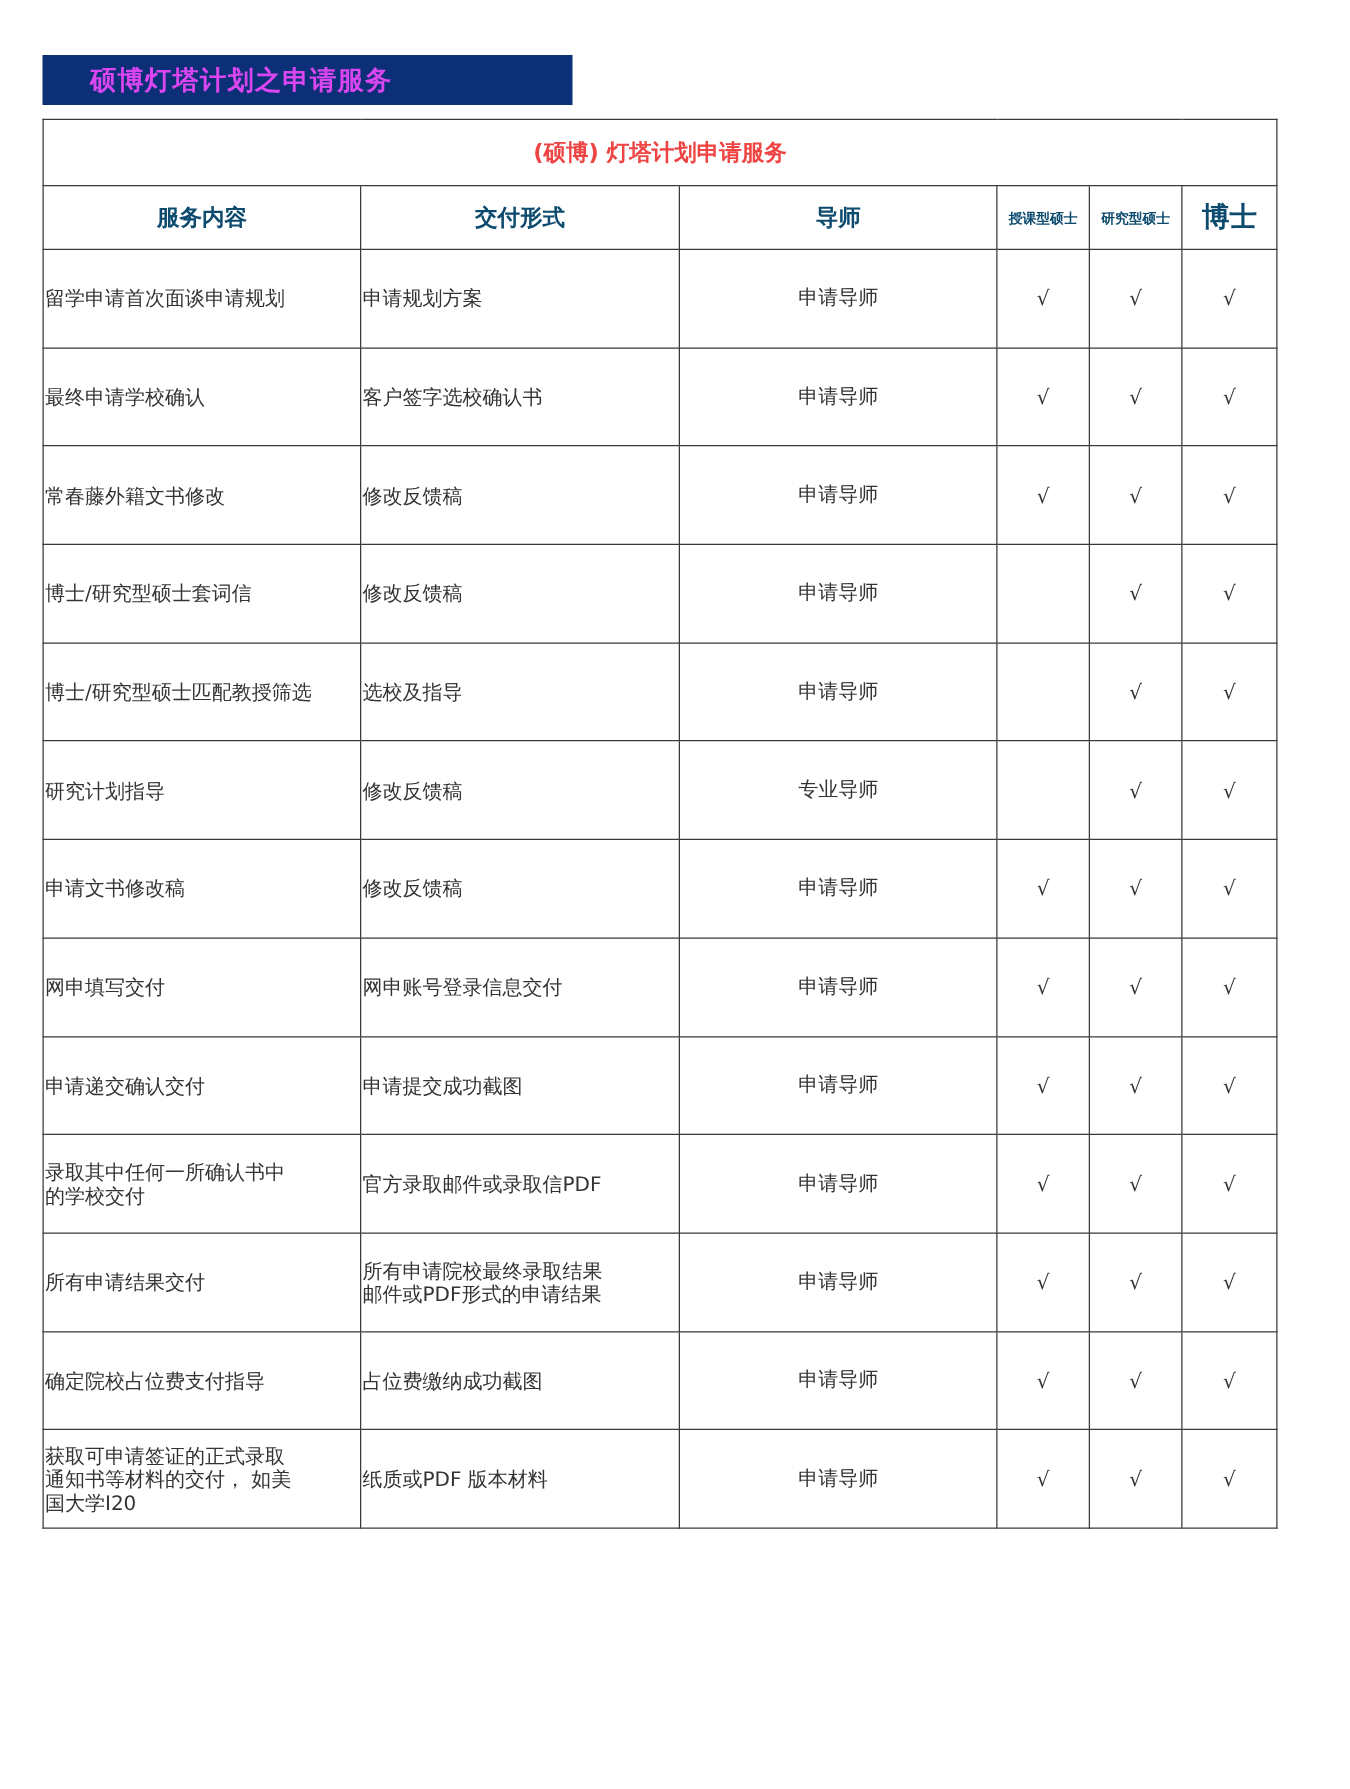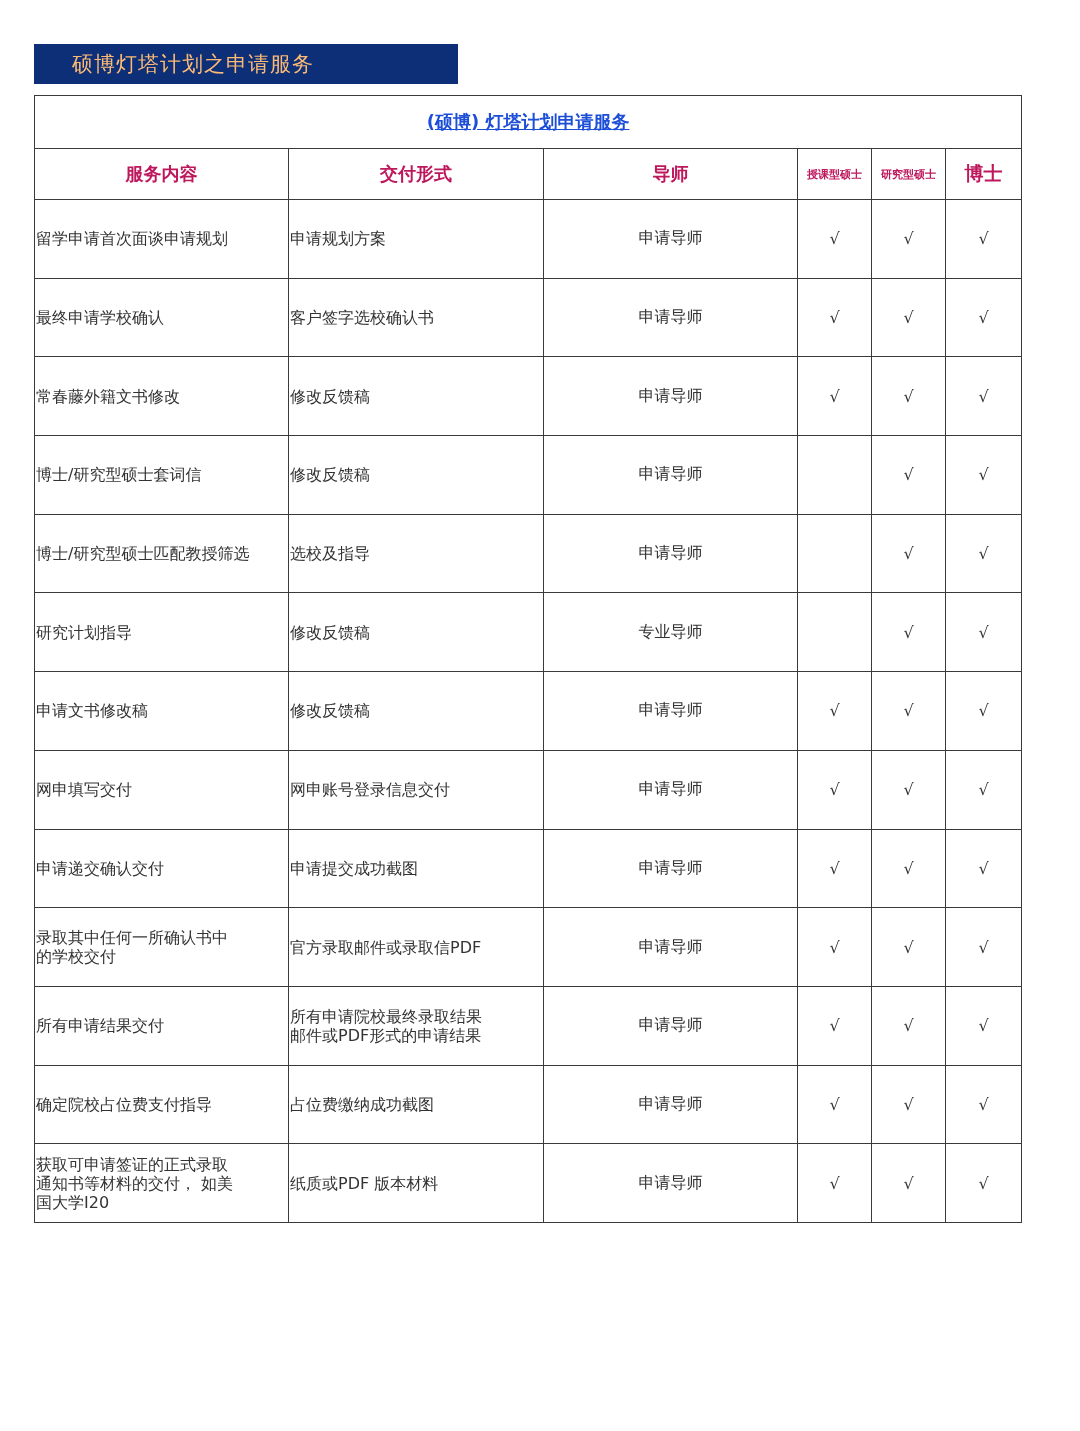--- a/index.html
+++ b/index.html
@@ -1,33 +1,33 @@
 <!DOCTYPE html>
 <html><head>
 <meta charset="utf-8">
 <style>
   html, body { margin: 0; padding: 0; background: #ffffff; }
   body { width: 1080px; height: 1431px; position: relative; font-family: "DejaVu Sans", "Liberation Sans", sans-serif; color: #222; }
   .banner {
     position: absolute; left: 34px; top: 44px; width: 424px; height: 40px;
-    background: #0c2f78; color: #fdba74; box-sizing: border-box;
+    background: #0c2f78; color: #d946ef; box-sizing: border-box;
     padding-left: 38px; display: flex; align-items: center;
-    font-size: 21px; font-weight: normal; letter-spacing: 1px;
+    font-size: 21px; font-weight: bold; letter-spacing: 1px;
   }
   table.svc {
     position: absolute; left: 34px; top: 95px; width: 987px;
     border-collapse: collapse; table-layout: fixed;
   }
   table.svc td, table.svc th {
     border: 1px solid #3a3a3a; box-sizing: border-box;
   }
-  .title-row td { height: 53px; text-align: center; font-size: 18px; font-weight: bold; color: #1d4ed8; text-decoration: underline; }
-  .head-row th { height: 51px; font-size: 18px; font-weight: bold; color: #be185d; text-align: center; }
+  .title-row td { height: 53px; text-align: center; font-size: 18px; font-weight: bold; color: #ef4444; }
+  .head-row th { height: 51px; font-size: 18px; font-weight: bold; color: #0c4a6e; text-align: center; }
   .head-row th.small { font-size: 11px; font-weight: bold; white-space: nowrap; padding: 0; }
-  .head-row th.phd { font-size: 19px; }
+  .head-row th.phd { font-size: 22px; }
   .body-row td { height: 78.7px; font-size: 16px; color: #333; vertical-align: middle; }
   .c-service, .c-delivery { padding-right: 6px; line-height: 19px; }
   .c-tutor { text-align: center; }
   .c-check { text-align: center; font-size: 15px; }
   .line { display: block; }
   .thick-top td { border-top: 2px solid #111; }
   .thick-top td.c-delivery, .thick-top td.c-check.col5, .thick-top td.c-check.col6 { border-top: 1px solid #888; }
 </style>
 </head>
 <body>

